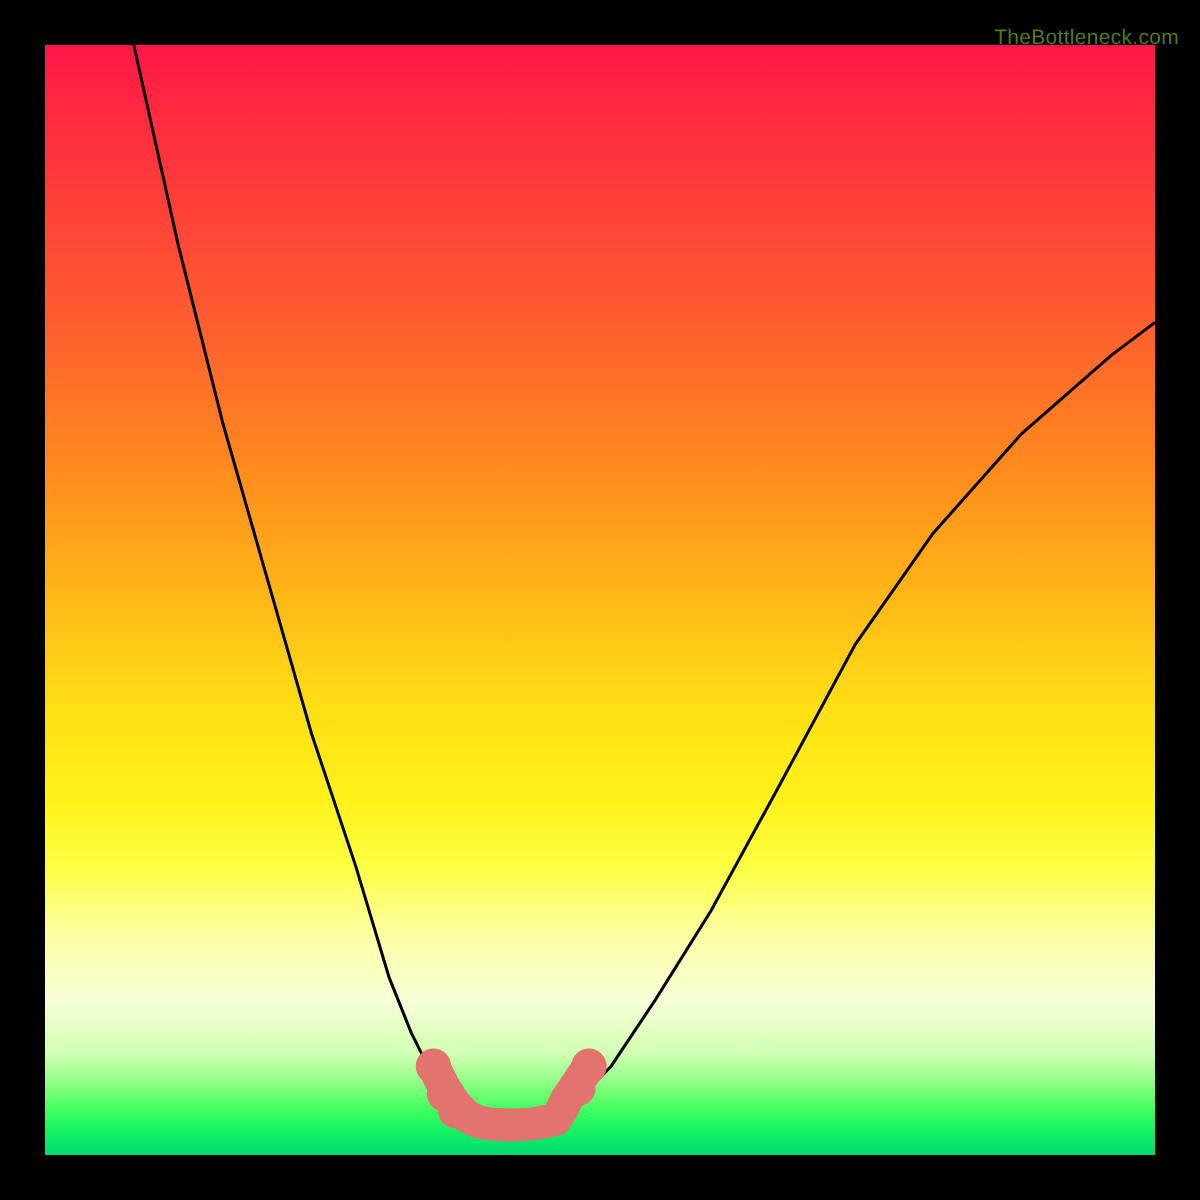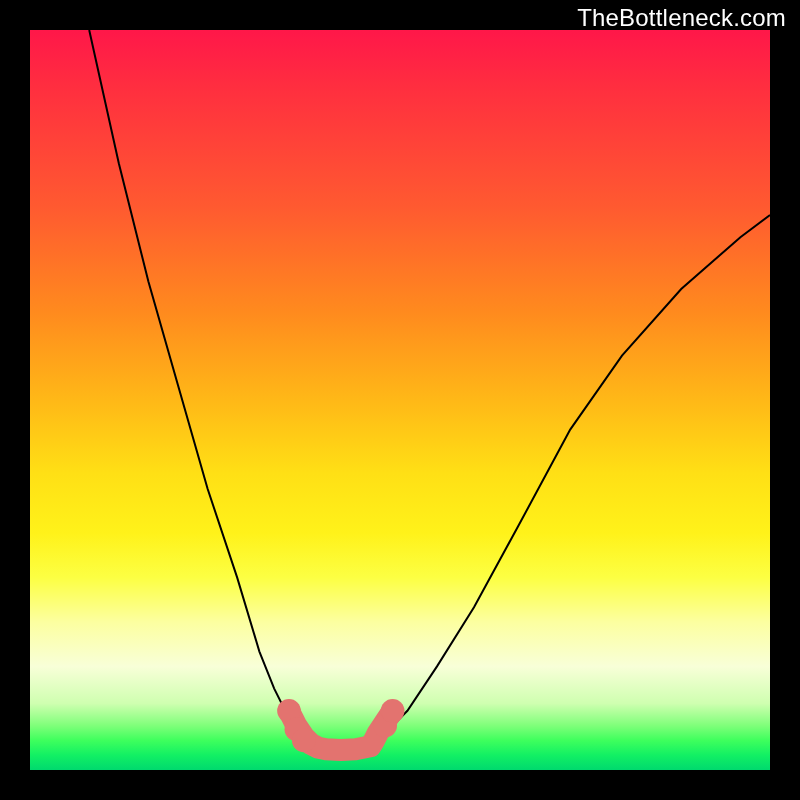--- a/index.html
+++ b/index.html
@@ -12,24 +12,24 @@
     overflow: hidden;
   }
   .outer {
     position: relative;
     width: 800px;
     height: 800px;
     background: #000;
   }
   .watermark {
     position: absolute;
-    top: 4px;
+    top: 16px;
     right: 14px;
-    color: #ffffff;
-    font-size: 24px;
+    color: #4d7c0f;
+    font-size: 14px;
     letter-spacing: 0.2px;
     z-index: 10;
   }
   .plot {
     position: absolute;
     left: 30px;
     top: 30px;
     width: 740px;
     height: 740px;
     overflow: hidden;

